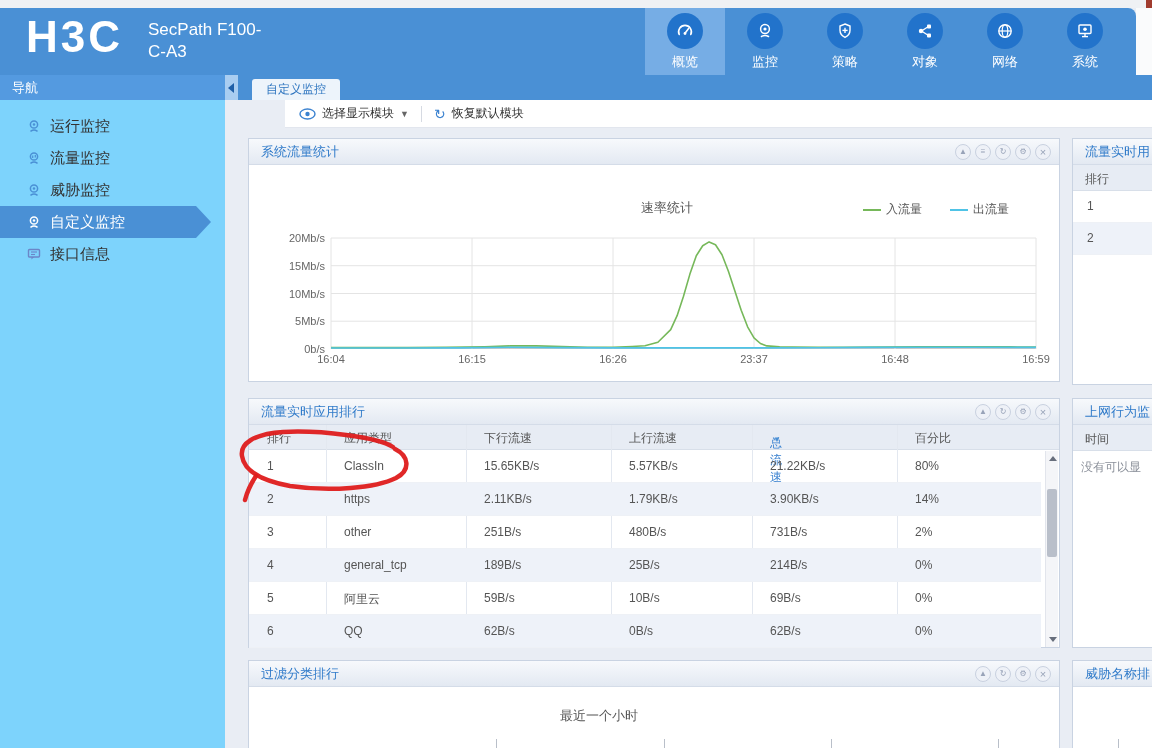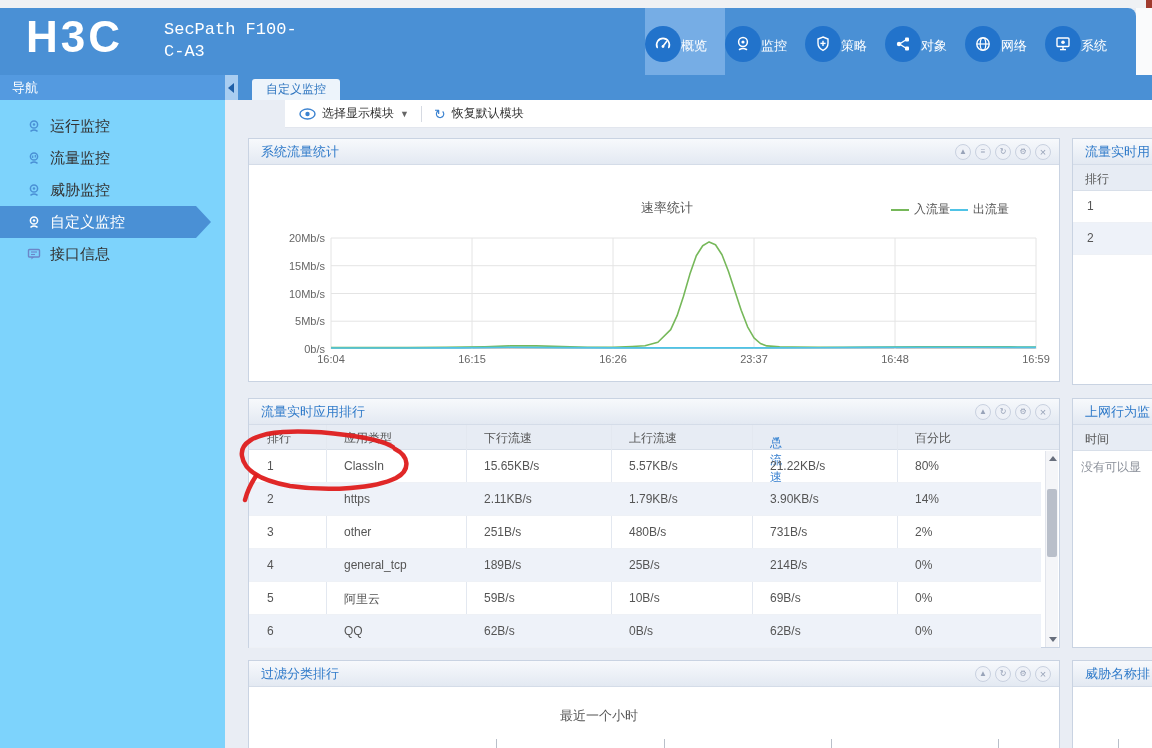--- a/index.html
+++ b/index.html
@@ -5,24 +5,24 @@
   * { margin:0; padding:0; box-sizing:border-box; }
   body { font-family:"Liberation Sans","DejaVu Sans",sans-serif; background:#fff; }
   #app { position:relative; width:1152px; height:748px; overflow:hidden; background:#e9edf4; }
 
   
   .topstrip { position:absolute; left:0; top:0; width:1152px; height:8px; background:#eff1f4; }
   .corner-mark { position:absolute; right:0; top:0; width:6px; height:13px; background:#a03b2e; }
   .header { position:absolute; left:0; top:8px; width:1136px; height:67px; background:#4a90d5; border-top-right-radius:8px; }
   .header-right-gap { position:absolute; left:1136px; top:8px; width:16px; height:67px; background:#fafbfc; }
   .logo { position:absolute; left:26px; top:12px; color:#fff; font-size:44px; font-weight:bold; letter-spacing:3px; }
-  .product { position:absolute; left:164px; top:19px; color:#fff; font-size:17px; line-height:22px; font-weight:400;font-family:Liberation Mono, monospace; }
+  .product { position:absolute; left:148px; top:19px; color:#fff; font-size:17px; line-height:22px; font-weight:400; }
 
   .topnav { position:absolute; left:645px; top:8px; height:67px; display:flex; }
-  .topnav-item { width:80px; height:67px; display:flex; flex-direction:row; align-items:center; justify-content:flex-start; padding-top:5px; cursor:pointer; }
+  .topnav-item { width:80px; height:67px; display:flex; flex-direction:column; align-items:center; justify-content:flex-start; padding-top:5px; cursor:pointer; }
   .topnav-item.active { background:#76ade5; }
   .topnav-icon { width:36px; height:36px; border-radius:50%; background:#2273cb; display:flex; align-items:center; justify-content:center; }
   .topnav-label { color:#fff; font-size:13px; margin-top:4px; }
 
   
   .navbar-left { position:absolute; left:0; top:75px; width:225px; height:25px; background:#549ae0; color:#fff; font-size:13px; line-height:25px; padding-left:12px; }
   .collapse-strip { position:absolute; left:225px; top:75px; width:13px; height:25px; background:#a9cdf1; }
   .collapse-arrow { position:absolute; left:3px; top:8px; width:0; height:0; border-top:5px solid transparent; border-bottom:5px solid transparent; border-right:6px solid #1f5fa8; }
   .tabstrip { position:absolute; left:238px; top:75px; width:914px; height:25px; background:#4a90d5; }
   .tab-active { position:absolute; left:14px; top:4px; height:21px; padding:0 14px; background:#edf4fb; color:#2f76c0; font-size:12px; line-height:21px; border-radius:3px 3px 0 0; }
@@ -45,21 +45,21 @@
   
   .panel { position:absolute; background:#fff; border:1px solid #c9d3e2; }
   .panel-hd { height:26px; background:linear-gradient(#f7f9fc,#e3e9f2); border-bottom:1px solid #d4dce8; display:flex; align-items:center; }
   .panel-title { color:#2f7ac9; font-size:13px; margin-left:12px; white-space:nowrap; }
   .hd-btns { margin-left:auto; margin-right:8px; display:flex; gap:4px; }
   .hd-btn { width:16px; height:16px; border-radius:50%; background:#eef1f7; border:1px solid #c9d1e0; color:#98a3b8; font-size:8px; display:flex; align-items:center; justify-content:center; cursor:pointer; }
   .hd-btn.x { font-size:11px; }
 
   
   .chart-title { position:absolute; left:0; width:812px; text-align:center; top:60px; font-size:13px; color:#555;padding-left:24px; }
-  .legend { position:absolute; right:50px; top:62px; display:flex; gap:0; font-size:12px; color:#555; align-items:flex-end; }
+  .legend { position:absolute; right:50px; top:62px; display:flex; gap:28px; font-size:12px; color:#555; align-items:flex-end; }
   .legend .dash { display:inline-block; width:18px; height:2px; margin-right:5px; vertical-align:middle; }
   .plot { position:absolute; left:82px; top:99px; width:705px; height:111px; }
   .plot svg { position:absolute; left:0; top:0; overflow:visible; }
   .ytick { position:absolute; width:76px; text-align:right; font-size:11px; color:#666; left:0; }
   .xtick { position:absolute; width:44px; text-align:center; font-size:11px; color:#666; top:214px; }
 
   
   .tbl-hd { position:absolute; left:0; top:26px; width:810px; height:25px; background:#e7ecf4; border-bottom:1px solid #d8dfe9; font-size:12px; color:#555; }
   .tbl-hd span { position:absolute; top:5px; }
   .t-row { position:absolute; left:0; width:792px; height:33px; font-size:12px; color:#555; border-bottom:1px solid #eef1f6; }

